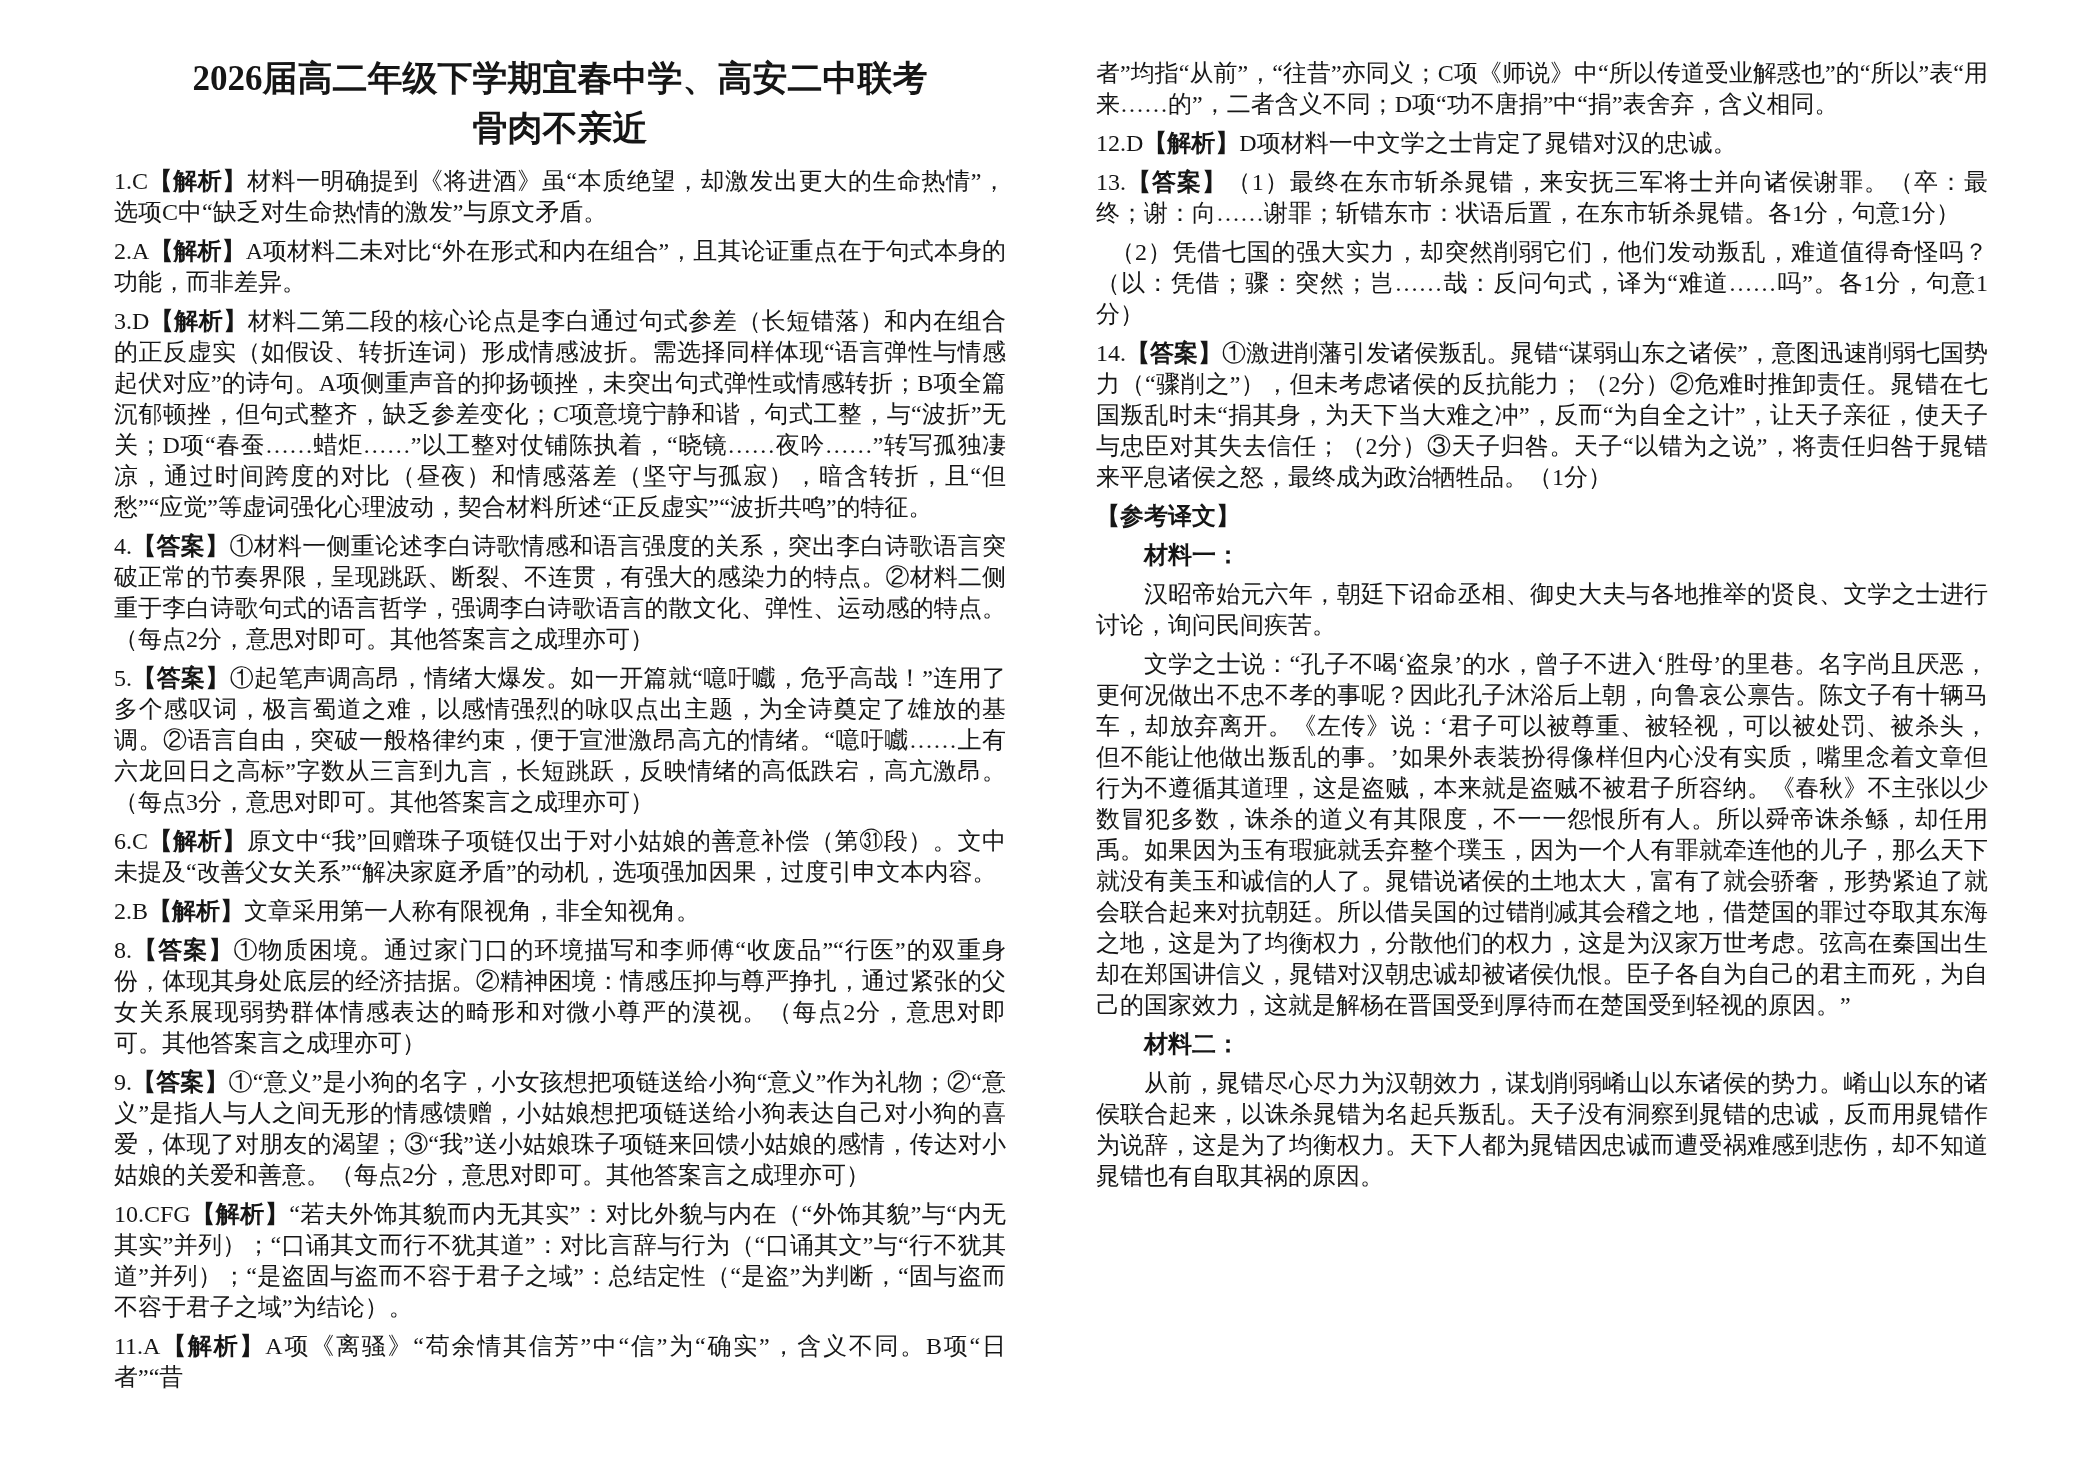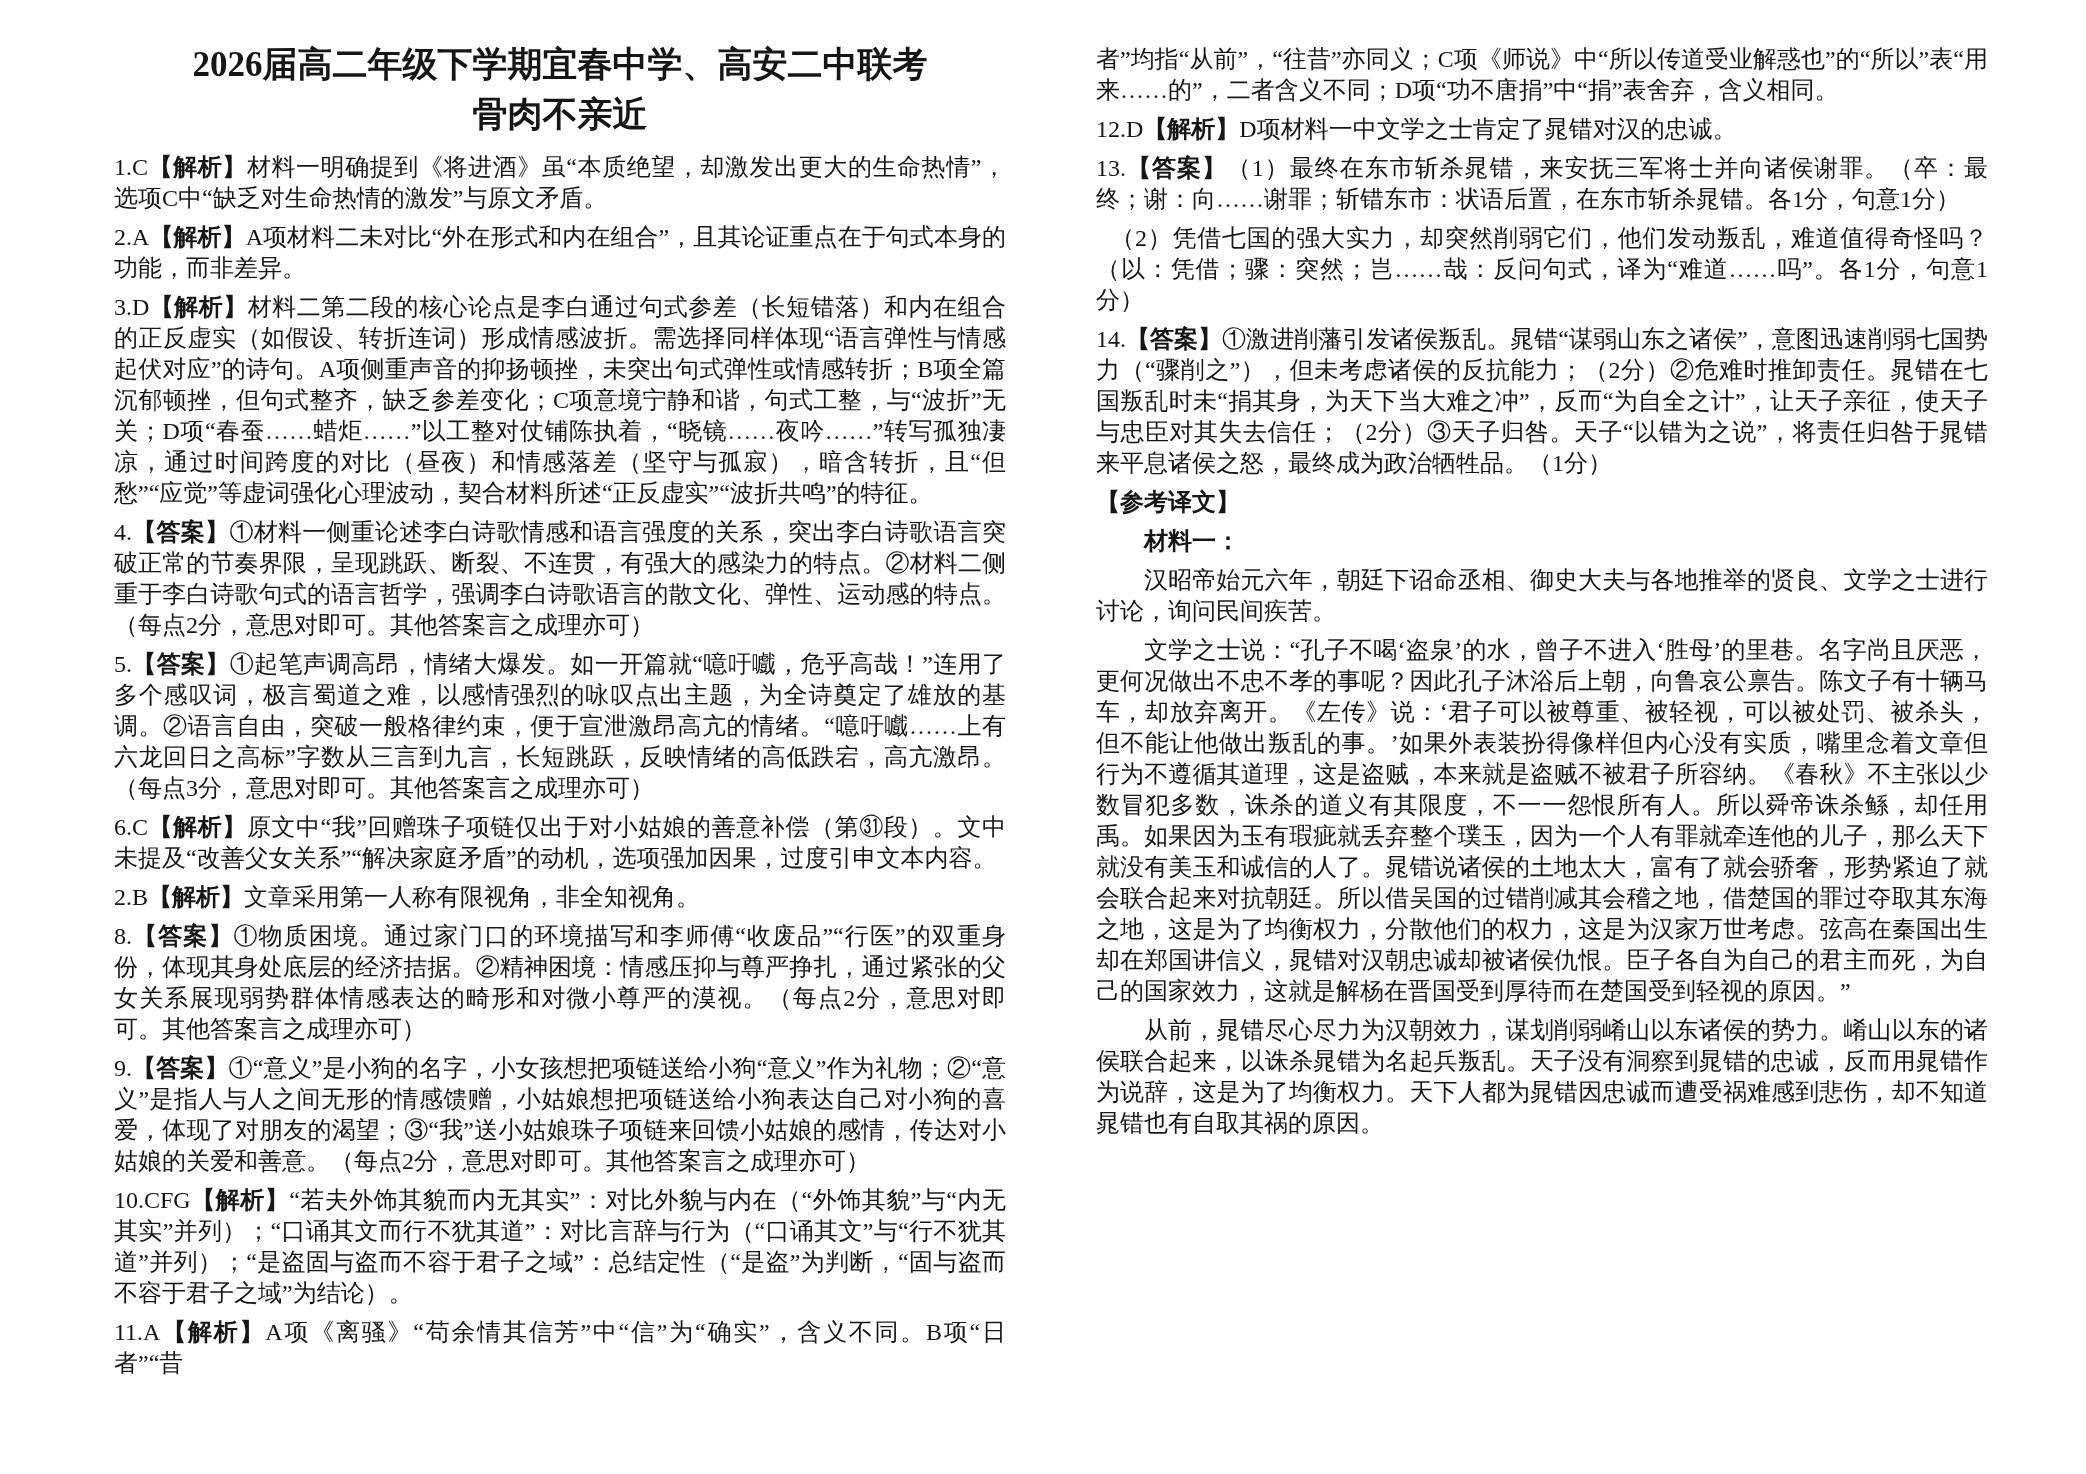--- a/index.html
+++ b/index.html
@@ -7,21 +7,21 @@
   body {
     width: 2086px;
     height: 1474px;
     background: #ffffff;
     color: #161616;
     font-family: "Liberation Serif", "DejaVu Serif", serif;
   }
   .page {
     width: 100%;
     height: 100%;
-    padding: 36px 90px 30px 106px;
+    padding: 50px 90px 30px 106px;
     display: flex;
     gap: 74px;
     overflow: hidden;
   }
   .col {
     flex: 1 1 0;
     font-size: 24px;
     line-height: 31px;
     text-align: justify;
   }
@@ -88,17 +88,18 @@
 
     <p class="heading">【参考译文】</p>
 
     <p class="mat-label">材料一：</p>
 
     <p class="trans">汉昭帝始元六年，朝廷下诏命丞相、御史大夫与各地推举的贤良、文学之士进行讨论，询问民间疾苦。</p>
 
 
     <p class="trans">文学之士说：“孔子不喝‘盗泉’的水，曾子不进入‘胜母’的里巷。名字尚且厌恶，更何况做出不忠不孝的事呢？因此孔子沐浴后上朝，向鲁哀公禀告。陈文子有十辆马车，却放弃离开。《左传》说：‘君子可以被尊重、被轻视，可以被处罚、被杀头，但不能让他做出叛乱的事。’如果外表装扮得像样但内心没有实质，嘴里念着文章但行为不遵循其道理，这是盗贼，本来就是盗贼不被君子所容纳。《春秋》不主张以少数冒犯多数，诛杀的道义有其限度，不一一怨恨所有人。所以舜帝诛杀鲧，却任用禹。如果因为玉有瑕疵就丢弃整个璞玉，因为一个人有罪就牵连他的儿子，那么天下就没有美玉和诚信的人了。晁错说诸侯的土地太大，富有了就会骄奢，形势紧迫了就会联合起来对抗朝廷。所以借吴国的过错削减其会稽之地，借楚国的罪过夺取其东海之地，这是为了均衡权力，分散他们的权力，这是为汉家万世考虑。弦高在秦国出生却在郑国讲信义，晁错对汉朝忠诚却被诸侯仇恨。臣子各自为自己的君主而死，为自己的国家效力，这就是解杨在晋国受到厚待而在楚国受到轻视的原因。”</p>
 
+    <p class="mat-label">材料二：</p>
 
     <p class="trans">从前，晁错尽心尽力为汉朝效力，谋划削弱崤山以东诸侯的势力。崤山以东的诸侯联合起来，以诛杀晁错为名起兵叛乱。天子没有洞察到晁错的忠诚，反而用晁错作为说辞，这是为了均衡权力。天下人都为晁错因忠诚而遭受祸难感到悲伤，却不知道晁错也有自取其祸的原因。</p>
 
   </div>
 </div>
 
 </body></html>

